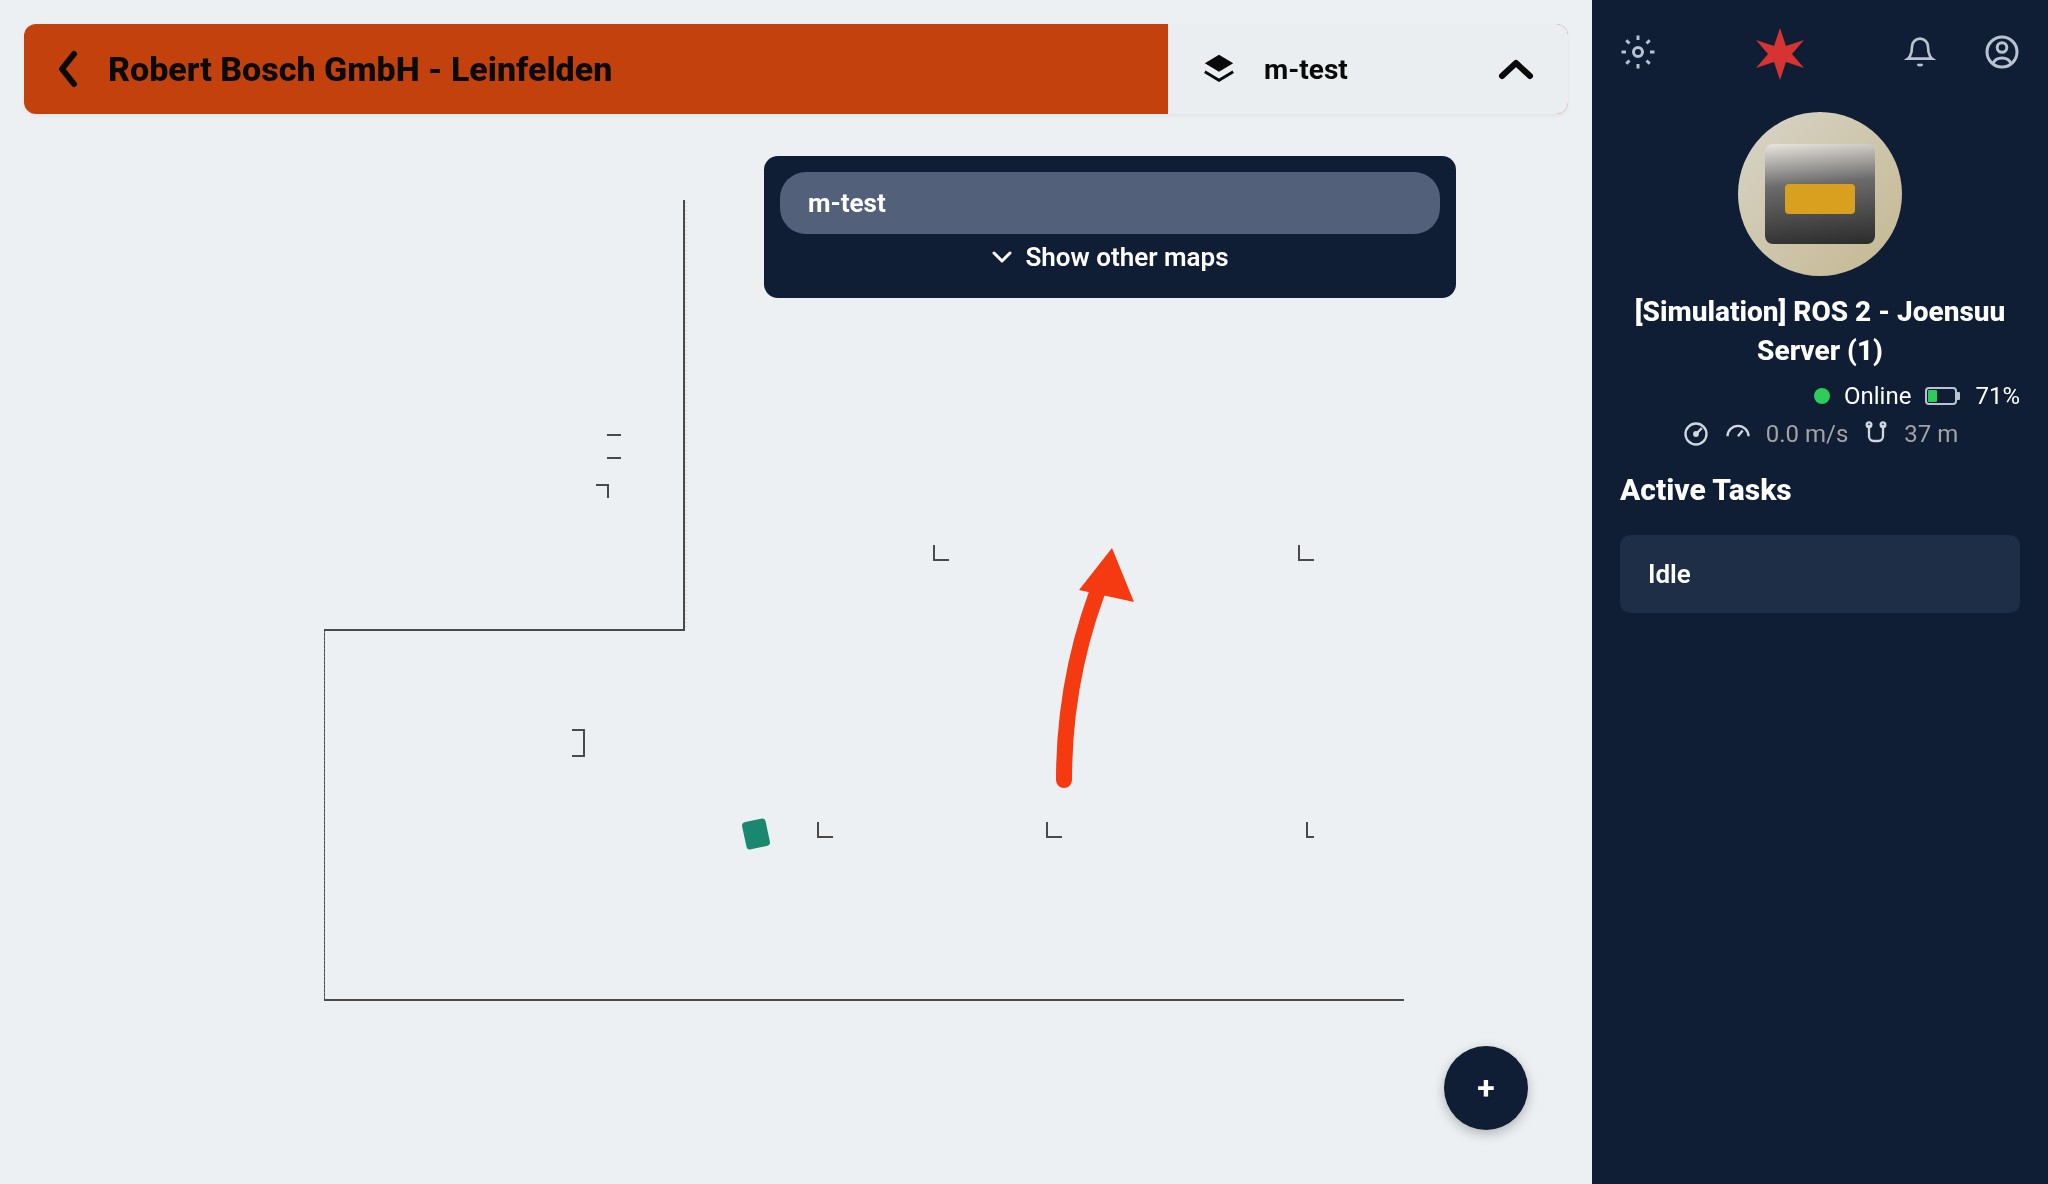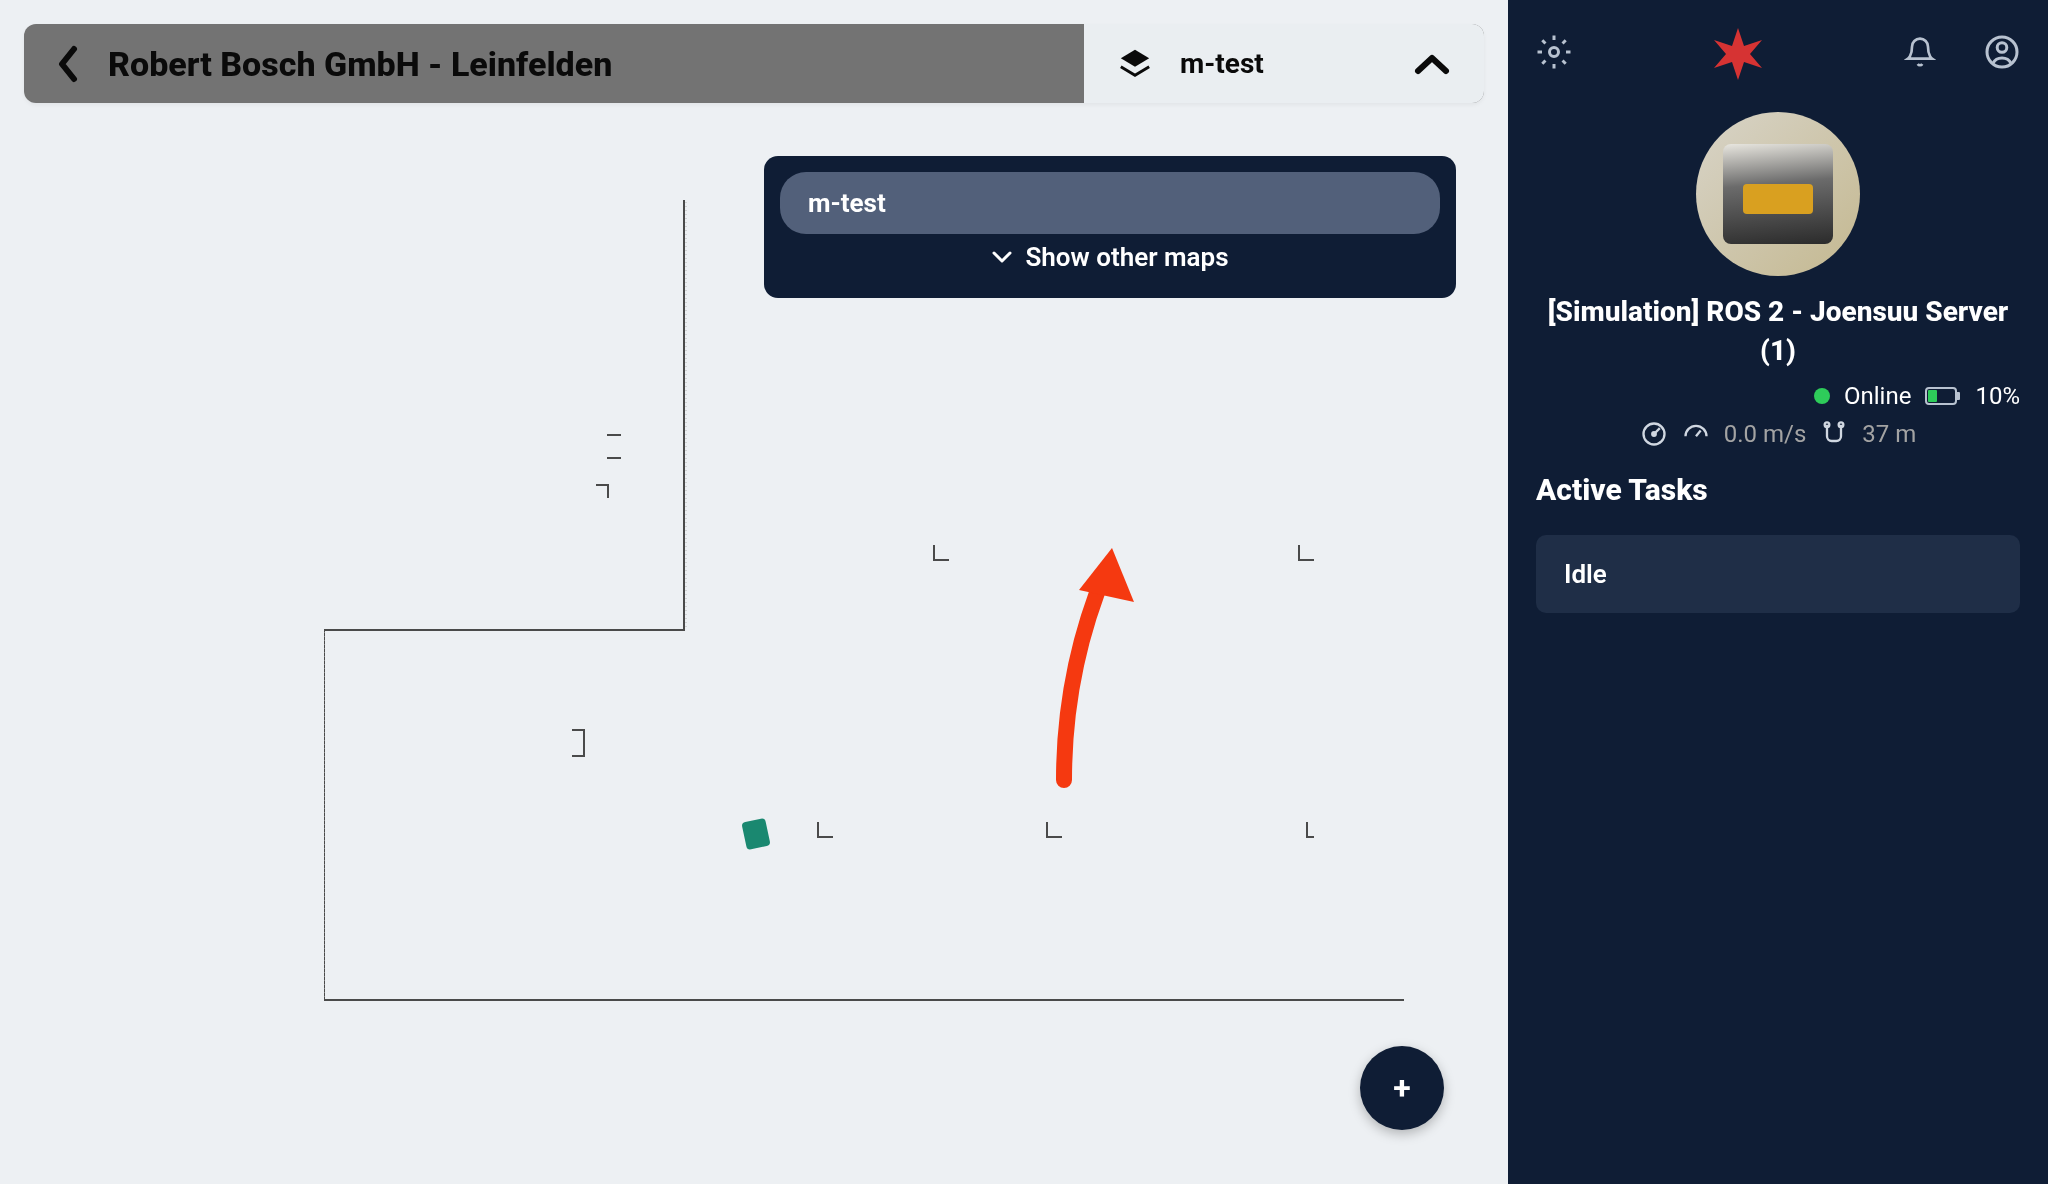--- a/index.html
+++ b/index.html
@@ -15,23 +15,23 @@
       overflow: hidden;
       display: flex;
     }
     .main-area {
       flex: 1;
       position: relative;
       padding: 24px;
     }
     .header-bar {
       display: flex;
-      background: #737373;
+      background: #c2410c;
       border-radius: 12px;
-      height: 79px;
+      height: 90px;
       box-shadow: 0 2px 4px rgba(0,0,0,0.05);
     }
     .header-left {
       display: flex;
       align-items: center;
       padding: 0 32px;
       gap: 28px;
       flex: 1;
     }
     .back-btn {
@@ -135,21 +135,21 @@
       display: flex;
       align-items: center;
       justify-content: center;
       color: #fff;
       font-size: 32px;
       font-weight: 700;
       cursor: pointer;
       box-shadow: 0 4px 12px rgba(0,0,0,0.25);
     }
     .sidebar {
-      width: 540px;
+      width: 456px;
       background: #0f1d35;
       color: #fff;
       display: flex;
       flex-direction: column;
       padding: 24px 28px;
     }
     .sidebar-header {
       display: flex;
       align-items: center;
       justify-content: space-between;
@@ -353,21 +353,21 @@
   <div class="status-row">
     <div class="status-dot"></div>
     <span>Online</span>
     <span class="battery-icon">
       <svg width="36" height="20" viewBox="0 0 36 20">
         <rect x="1" y="2" width="30" height="16" rx="3" fill="none" stroke="#b8c2d0" stroke-width="2"></rect>
         <rect x="31" y="6" width="4" height="8" rx="1" fill="#b8c2d0"></rect>
         <rect x="3" y="4" width="9" height="12" rx="1" fill="#2ecc5a"></rect>
       </svg>
     </span>
-    <span>10%</span>
+    <span>71%</span>
   </div>
 
   <div class="metrics-row">
     <svg width="28" height="28" viewBox="0 0 24 24" fill="none" stroke="#d0d7e1" stroke-width="2">
       <circle cx="12" cy="12" r="9"></circle>
       <path d="M17 7 L12 12"></path>
       <circle cx="12" cy="12" r="1.5" fill="#d0d7e1"></circle>
     </svg>
     <svg width="28" height="28" viewBox="0 0 24 24" fill="none" stroke="#d0d7e1" stroke-width="2">
       <path d="M3 14 a9 9 0 0 1 18 0"></path>

